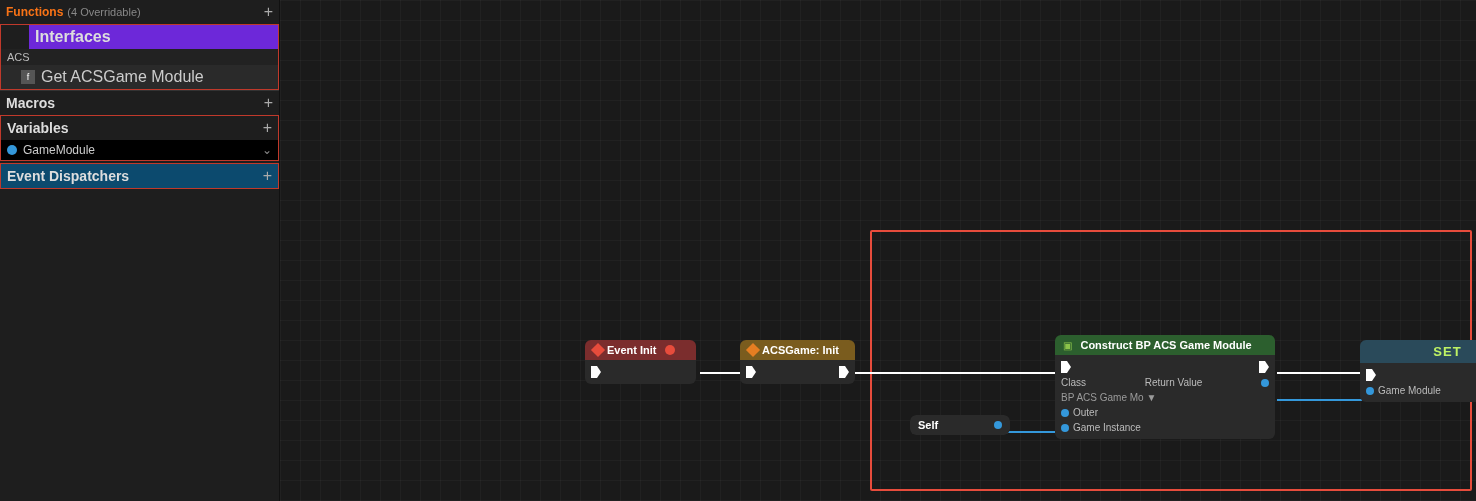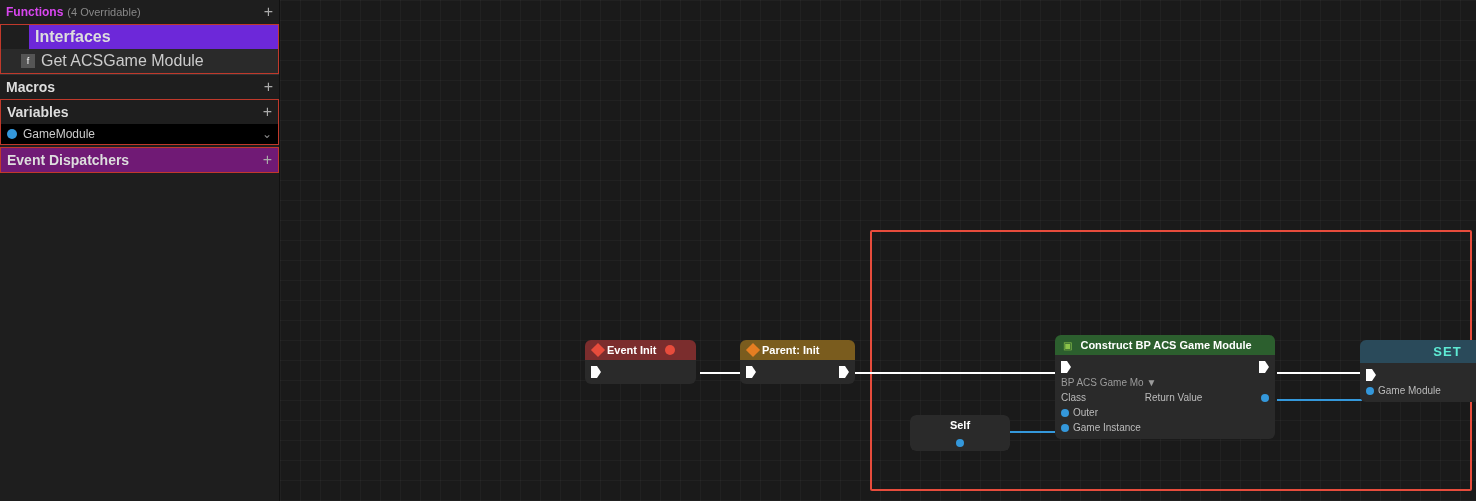--- a/index.html
+++ b/index.html
@@ -49,21 +49,21 @@
 
     .functions-header {
       display: flex;
       align-items: center;
       padding: 3px 6px;
       background: #1e1e1e;
     }
     .functions-label {
       font-size: 12px;
       font-weight: bold;
-      color: #d946ef;
+      color: #f97316;
     }
     .functions-count {
       font-size: 11px;
       color: #888;
       margin-left: 4px;
     }
     .functions-add {
       margin-left: auto;
       color: #aaa;
       font-size: 16px;
@@ -172,21 +172,21 @@
     .event-dispatchers-section {
       border: 1.5px solid #c0392b;
       margin: 0;
       margin-top: 2px;
     }
 
     .event-dispatchers-header {
       display: flex;
       align-items: center;
       padding: 3px 6px;
-      background: #701a75;
+      background: #0c4a6e;
       gap: 12px;
     }
 
     
     .main-canvas {
       flex: 1;
       height: 501px;
       background: #1a1a1a;
       position: relative;
       overflow: hidden;
@@ -315,21 +315,20 @@
     }
 
     
     .node-self {
       left: 630px;
       top: 415px;
       width: 90px;
     }
     .node-self .node-header {
       background: #333;
-      flex-direction: column;
     }
 
     
     .connections-svg {
       position: absolute;
       top: 0; left: 0;
       width: 100%;
       height: 100%;
       pointer-events: none;
     }
@@ -338,39 +337,40 @@
       width: 10px;
       height: 10px;
       background: #e74c3c;
       border-radius: 50%;
       margin-left: 4px;
     }
 
     .node-set-title {
       font-size: 13px;
       font-weight: bold;
-      color: #5eead4;
+      color: #bef264;
       letter-spacing: 1px;
     }
   </style>
 </head>
 <body>
 
 <div class="left-panel">
 
   <div class="functions-header">
     <span class="functions-label">Functions</span>
     <span class="functions-count">(4 Overridable)</span>
     <span class="functions-add">+</span>
   </div>
 
   <div class="interfaces-section">
     <div class="interfaces-label">Interfaces</div>
 
     <div class="acs-group">
+      <div class="acs-label">ACS</div>
       <div class="function-item">
         <div class="function-icon">f</div>
         <span class="function-name">Get ACSGame Module</span>
       </div>
     </div>
   </div>
 
   <div class="macros-section section-header">
     <span class="section-title">Macros</span>
     <span class="add-btn">+</span>
@@ -428,21 +428,21 @@
     <div class="node-body">
       <div class="node-pin-row">
         <div class="pin-exec"></div>
       </div>
     </div>
   </div>
 
   <div class="node node-parent-init">
     <div class="node-header">
       <div class="node-diamond" style="background:#e67e22;"></div>
-      <span class="node-title">Parent: Init</span>
+      <span class="node-title">ACSGame: Init</span>
     </div>
     <div class="node-body">
       <div class="node-pin-row">
         <div class="pin-exec"></div>
         <div style="flex:1"></div>
         <div class="pin-exec out"></div>
       </div>
     </div>
   </div>
 
@@ -452,27 +452,27 @@
       <span class="node-title">Construct BP ACS Game Module</span>
     </div>
     <div class="node-body">
 
       <div class="node-pin-row">
         <div class="pin-exec"></div>
         <div style="flex:1"></div>
         <div class="pin-exec out"></div>
       </div>
 
-      <div class="node-pin-row">
-        <span style="font-size:10px;color:#9b9b9b;">BP ACS Game Mo ▼</span>
-      </div>
       <div class="node-pin-row" style="justify-content:space-between;">
         <span class="pin-label">Class</span>
         <span class="pin-label">Return Value</span>
         <div class="pin-circle pin-blue"></div>
+      </div>
+      <div class="node-pin-row">
+        <span style="font-size:10px;color:#9b9b9b;">BP ACS Game Mo ▼</span>
       </div>
 
       <div class="node-pin-row">
         <div class="pin-circle pin-blue"></div>
         <span class="pin-label">Outer</span>
       </div>
 
       <div class="node-pin-row">
         <div class="pin-circle pin-blue"></div>
         <span class="pin-label">Game Instance</span>

